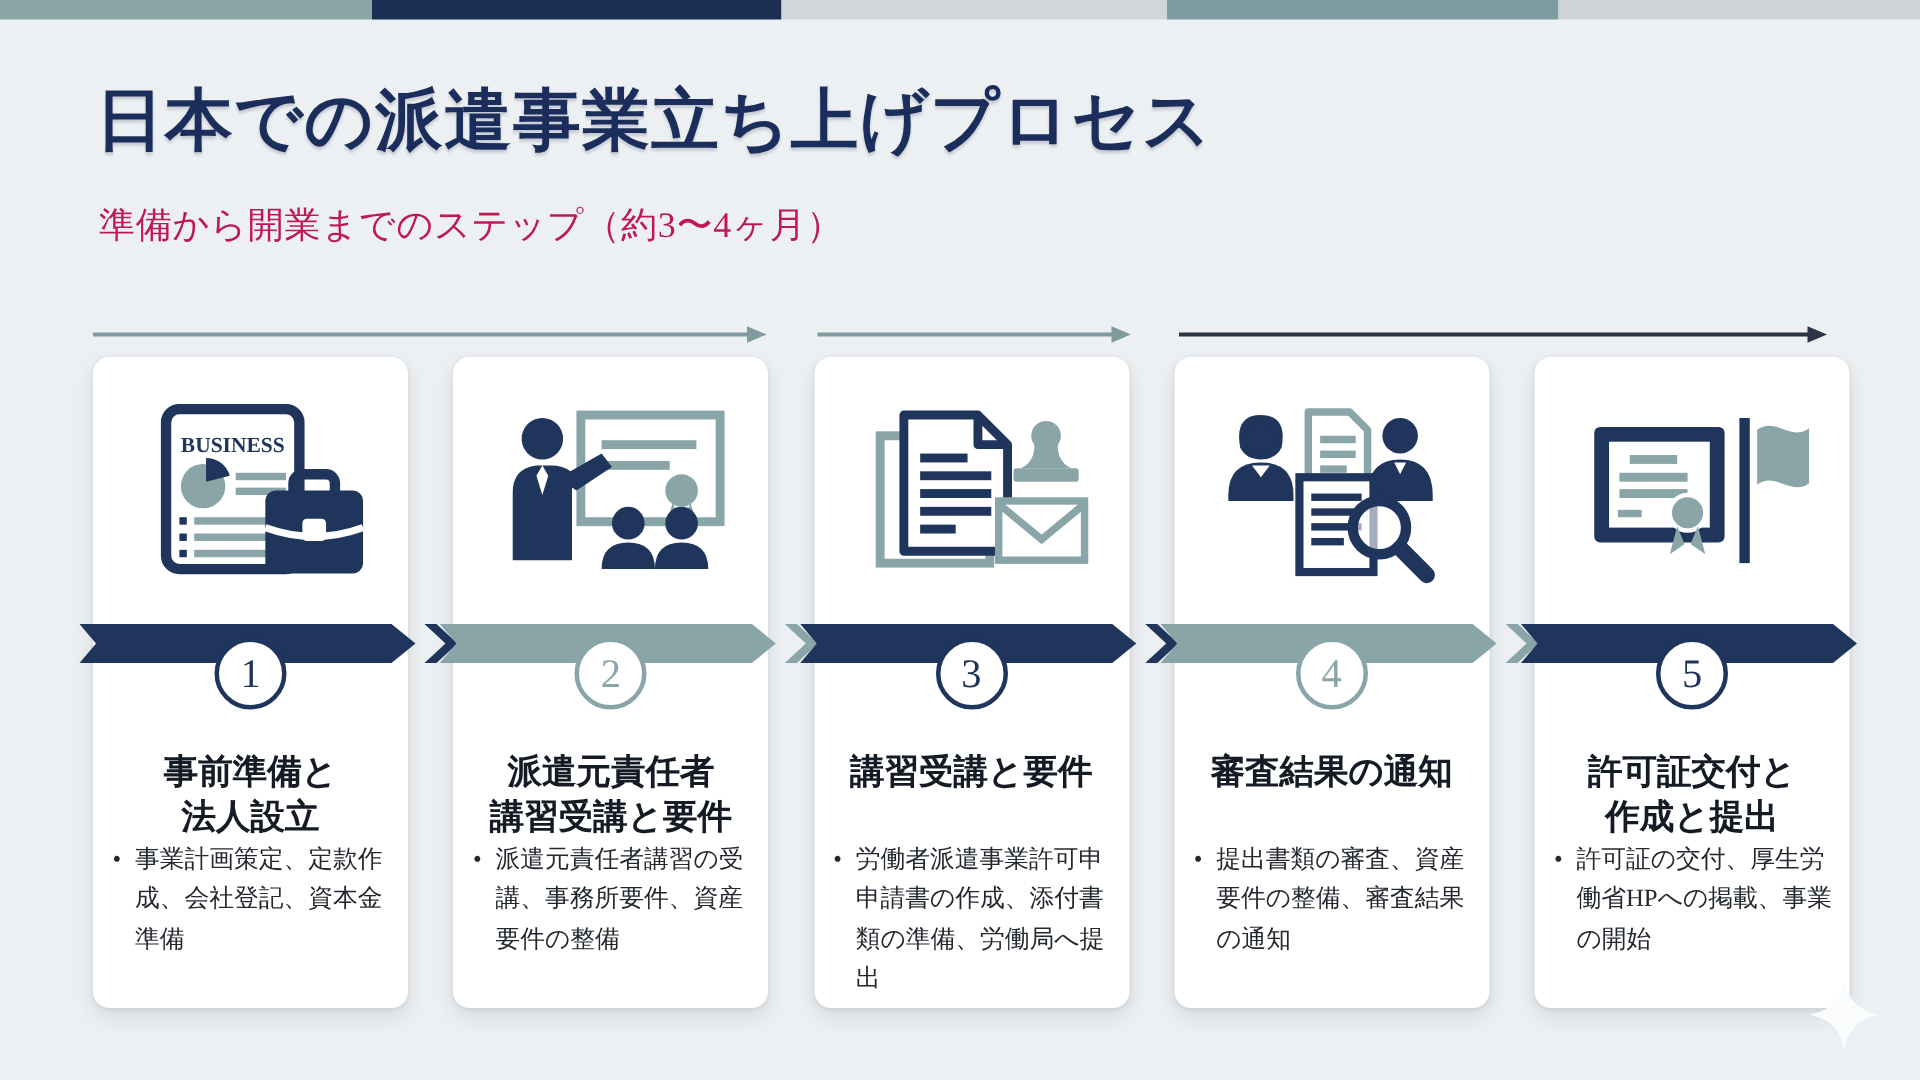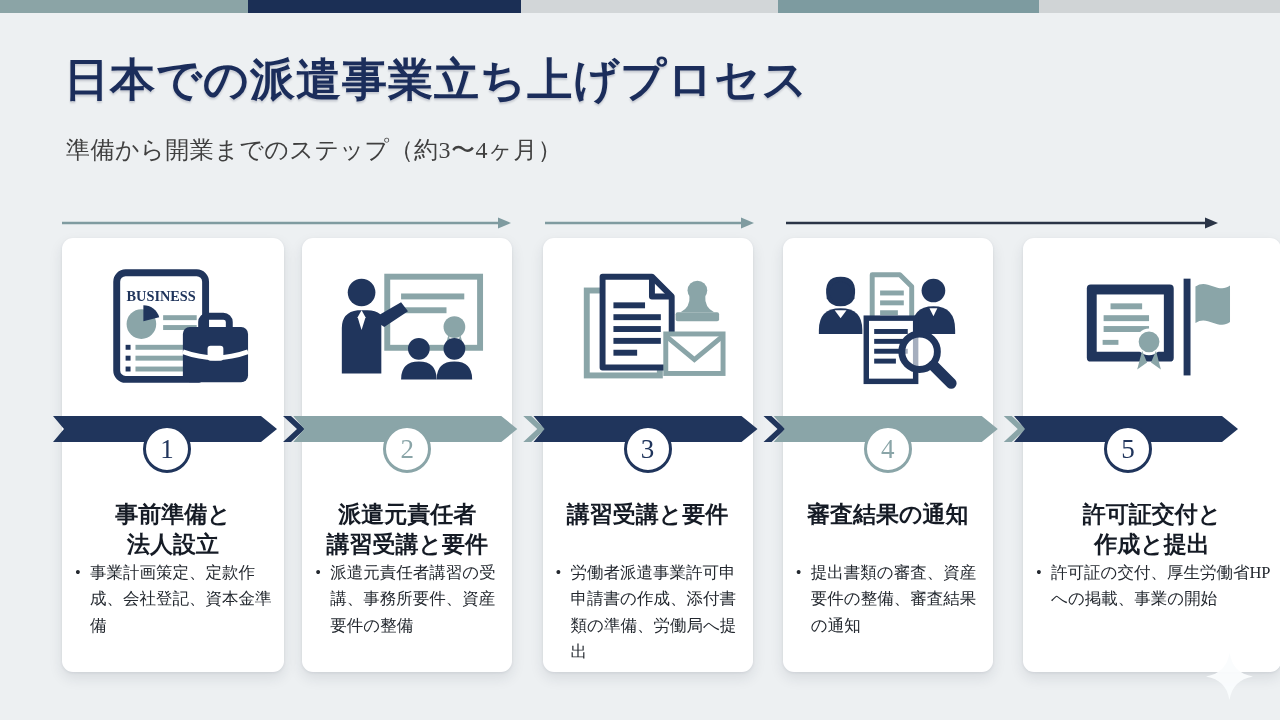--- a/index.html
+++ b/index.html
@@ -12,21 +12,21 @@
   .topbar{position:absolute;top:0;left:0;width:1280px;height:13px;display:flex;z-index:5;}
   .topbar div{height:100%;}
   
   .page-title{
     position:absolute;left:64px;top:50px;margin:0;
     font-size:45px;font-weight:800;color:#1b2d5b;letter-spacing:1px;
     text-shadow:0 2px 2px rgba(20,30,60,.18);
   }
   .page-subtitle{
     position:absolute;left:66px;top:134px;margin:0;
-    font-size:24px;font-weight:500;color:#404040;letter-spacing:.5px;
+    font-size:24px;font-weight:500;color:#be185d;letter-spacing:.5px;
   }
   
   .card{
     position:absolute;top:238px;width:210px;height:434px;background:#ffffff;
     border-radius:11px;z-index:1;
     box-shadow:0 6px 14px rgba(30,40,60,.10),0 1px 3px rgba(30,40,60,.08);
   }
   .card-icon{position:absolute;top:26px;left:50%;transform:translateX(-50%);width:158px;height:134px;}
   .card-icon svg{width:100%;height:100%;}
   .card-title{
@@ -57,21 +57,21 @@
       <div style="width: 273px; background: rgb(27, 47, 85);"></div>
       <div style="width: 257px; background: rgb(210, 214, 216);"></div>
       <div style="width: 261px; background: rgb(125, 155, 160);"></div>
       <div style="width: 241px; background: rgb(208, 212, 214);"></div>
     </div>
 
   <h1 class="page-title">日本での派遣事業立ち上げプロセス</h1>
   <p class="page-subtitle">準備から開業までのステップ（約3〜4ヶ月）</p>
 
   <div id="cards">
-      <div class="card" style="left: 62px; padding-left: 12px;">
+      <div class="card" style="left: 62px;">
         <div class="card-icon">
   <svg viewBox="0 0 160 130">
    <rect x="23" y="6" width="90" height="108" rx="9" fill="#fff" stroke="#20355c" stroke-width="7"></rect>
    <text x="68" y="35" font-size="14.5" font-weight="bold" fill="#20355c" text-anchor="middle">BUSINESS</text>
    <circle cx="48" cy="58" r="15" fill="#8aa5a8"></circle>
    <path d="M50 55 L50 39 A16.5 16.5 0 0 1 66 51 Z" fill="#20355c"></path>
    <rect x="70" y="49" width="34" height="5" fill="#8aa5a8"></rect>
             <rect x="70" y="59" width="34" height="5" fill="#8aa5a8"></rect>
    <rect x="32" y="79" width="5" height="5" fill="#20355c"></rect>
             <rect x="42" y="79" width="58" height="5" fill="#8aa5a8"></rect>
@@ -175,21 +175,21 @@
         <div class="card-title">
           <div>審査結果の通知</div>
         </div>
         <div class="card-bullets">
           <div class="bullet">
             <span class="dot">•</span>
             <span>提出書類の審査、資産要件の整備、審査結果の通知</span>
           </div>
         </div>
       </div>
-      <div class="card" style="left: 1023px; padding-left: 48px;">
+      <div class="card" style="left: 1023px;">
         <div class="card-icon">
   <svg viewBox="0 0 160 130">
    <rect x="14" y="18" width="88" height="78" rx="4" fill="#20355c"></rect>
    <rect x="24" y="28" width="68" height="58" fill="#fff"></rect>
    <rect x="38" y="37" width="32" height="6" fill="#8aa5a8"></rect>
    <rect x="31" y="49" width="46" height="6" fill="#8aa5a8"></rect>
    <rect x="31" y="60" width="46" height="6" fill="#8aa5a8"></rect>
    <rect x="30" y="74" width="16" height="5" fill="#8aa5a8"></rect>
    <circle cx="77" cy="76" r="12" fill="#8aa5a8" stroke="#fff" stroke-width="3"></circle>
    <path d="M70 85 L65 104 L75 97 Z" fill="#8aa5a8"></path>

